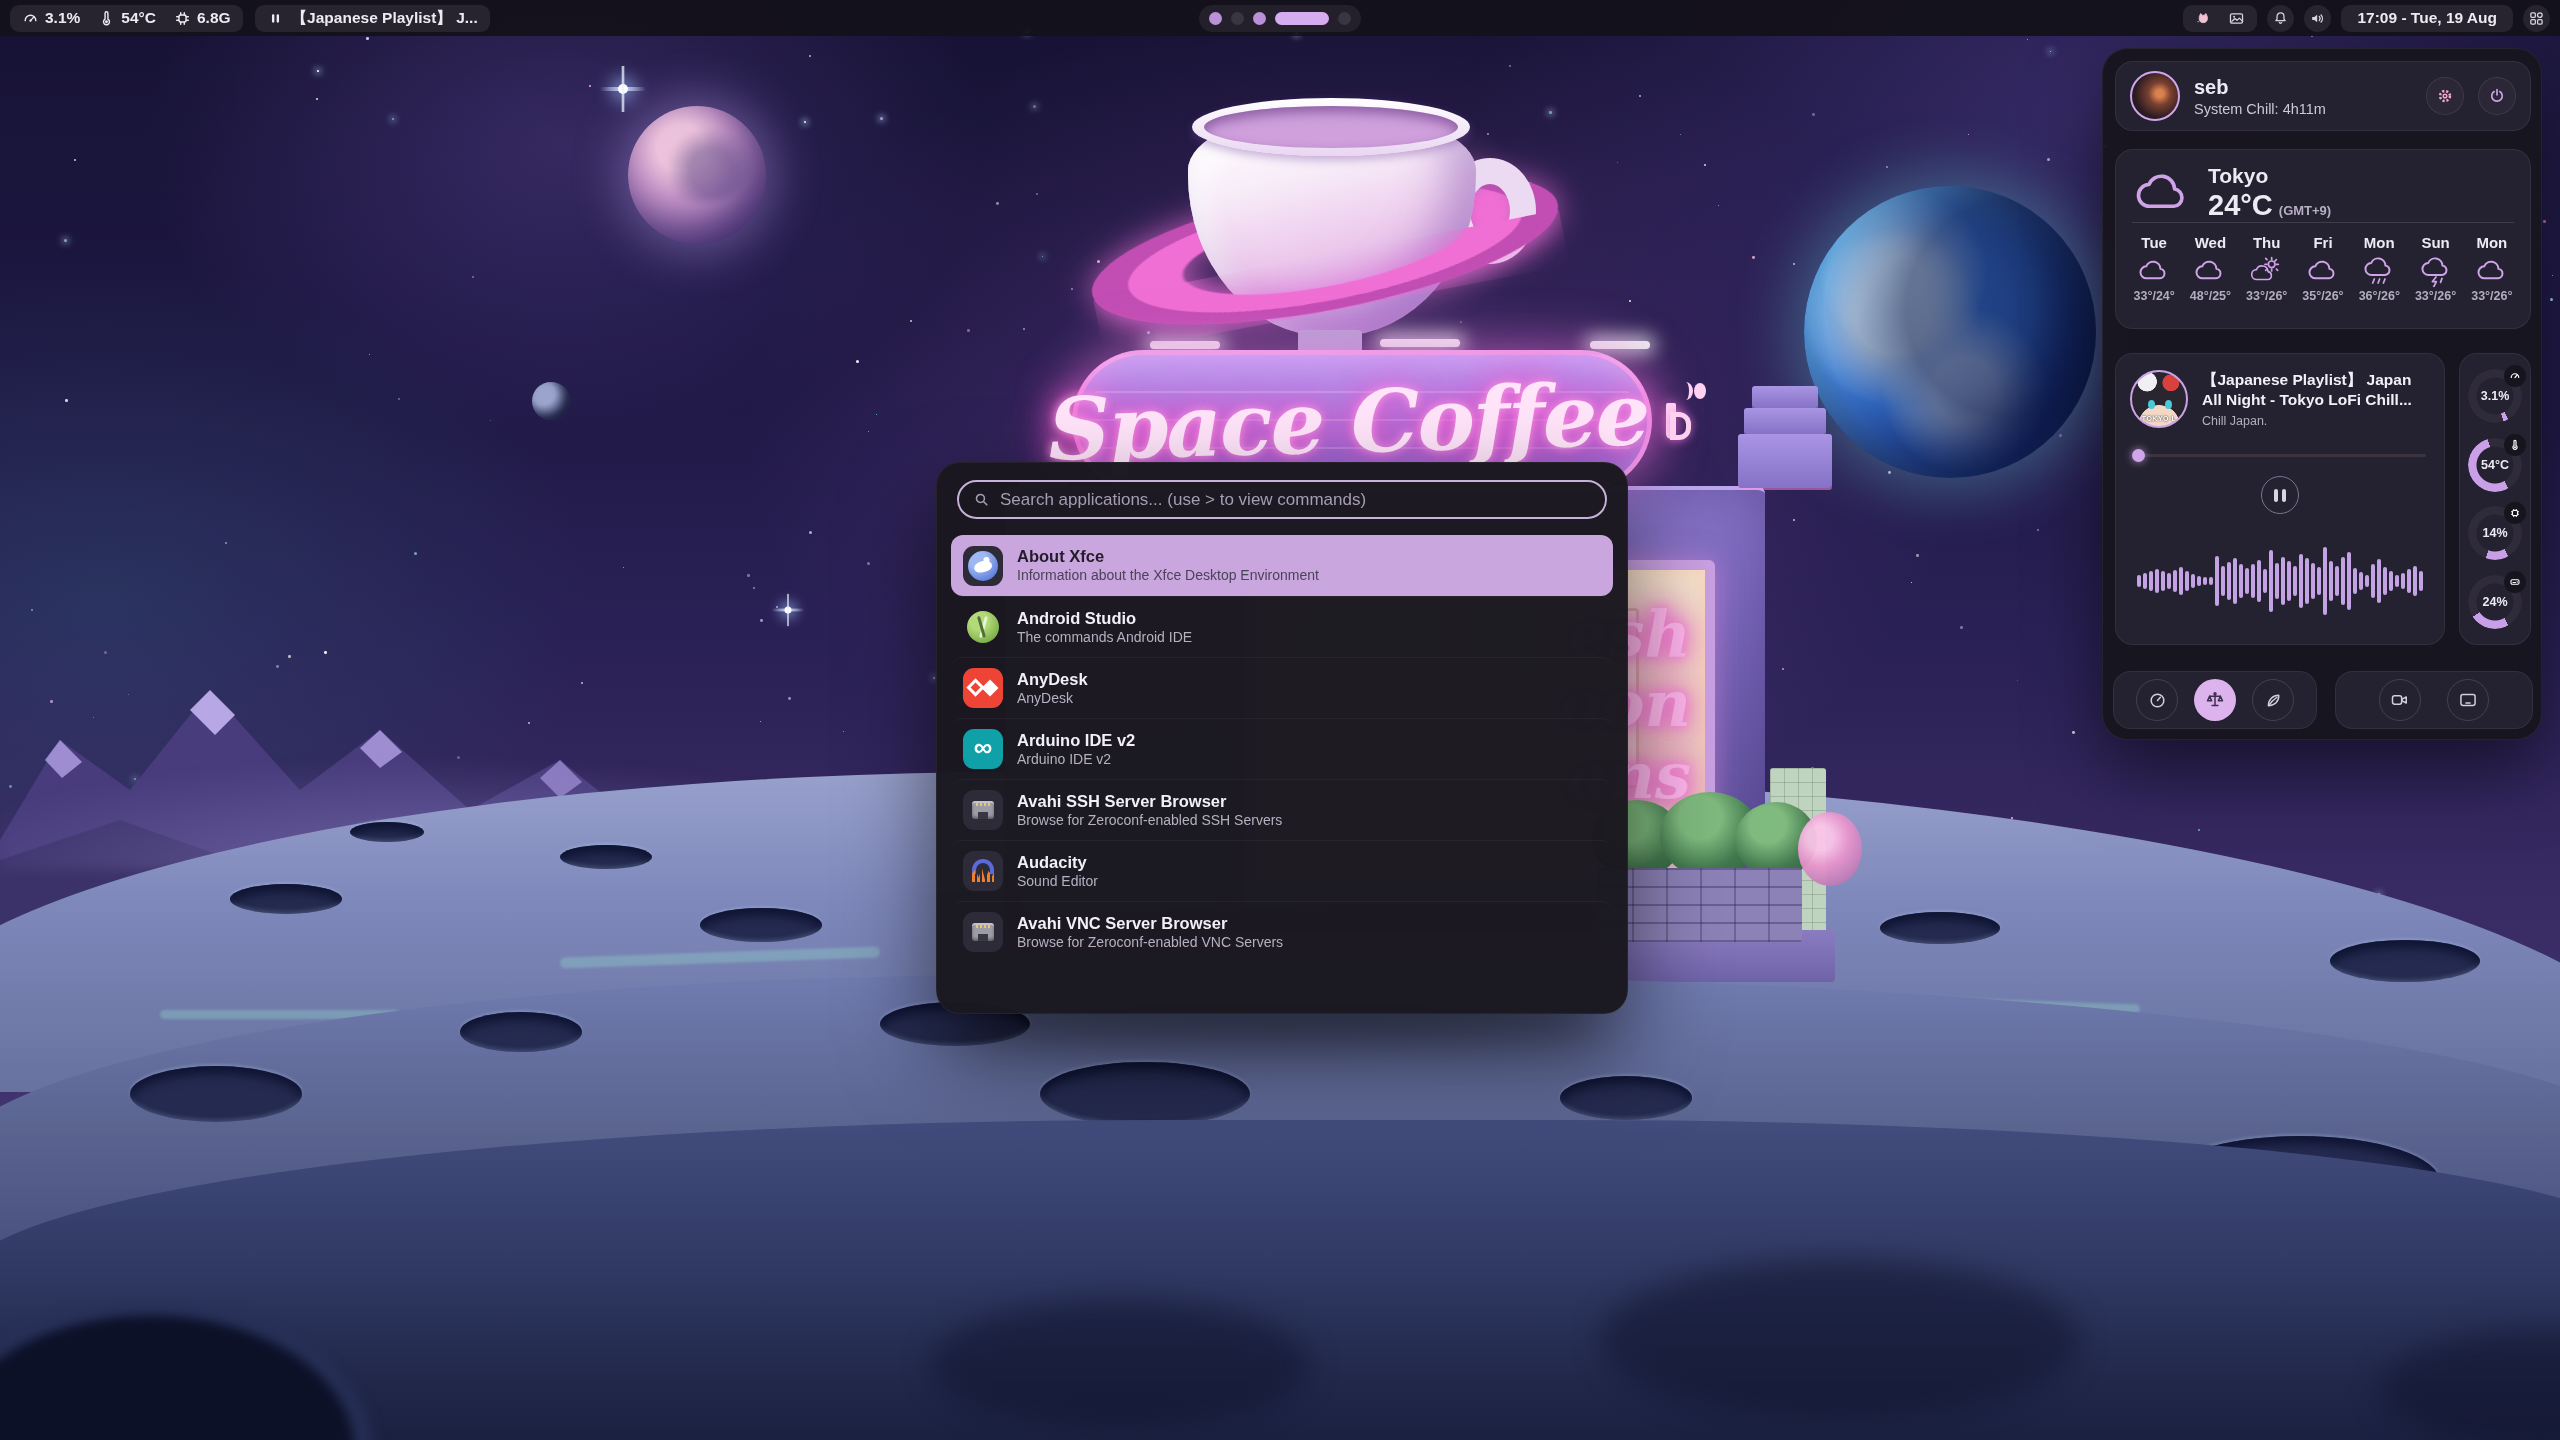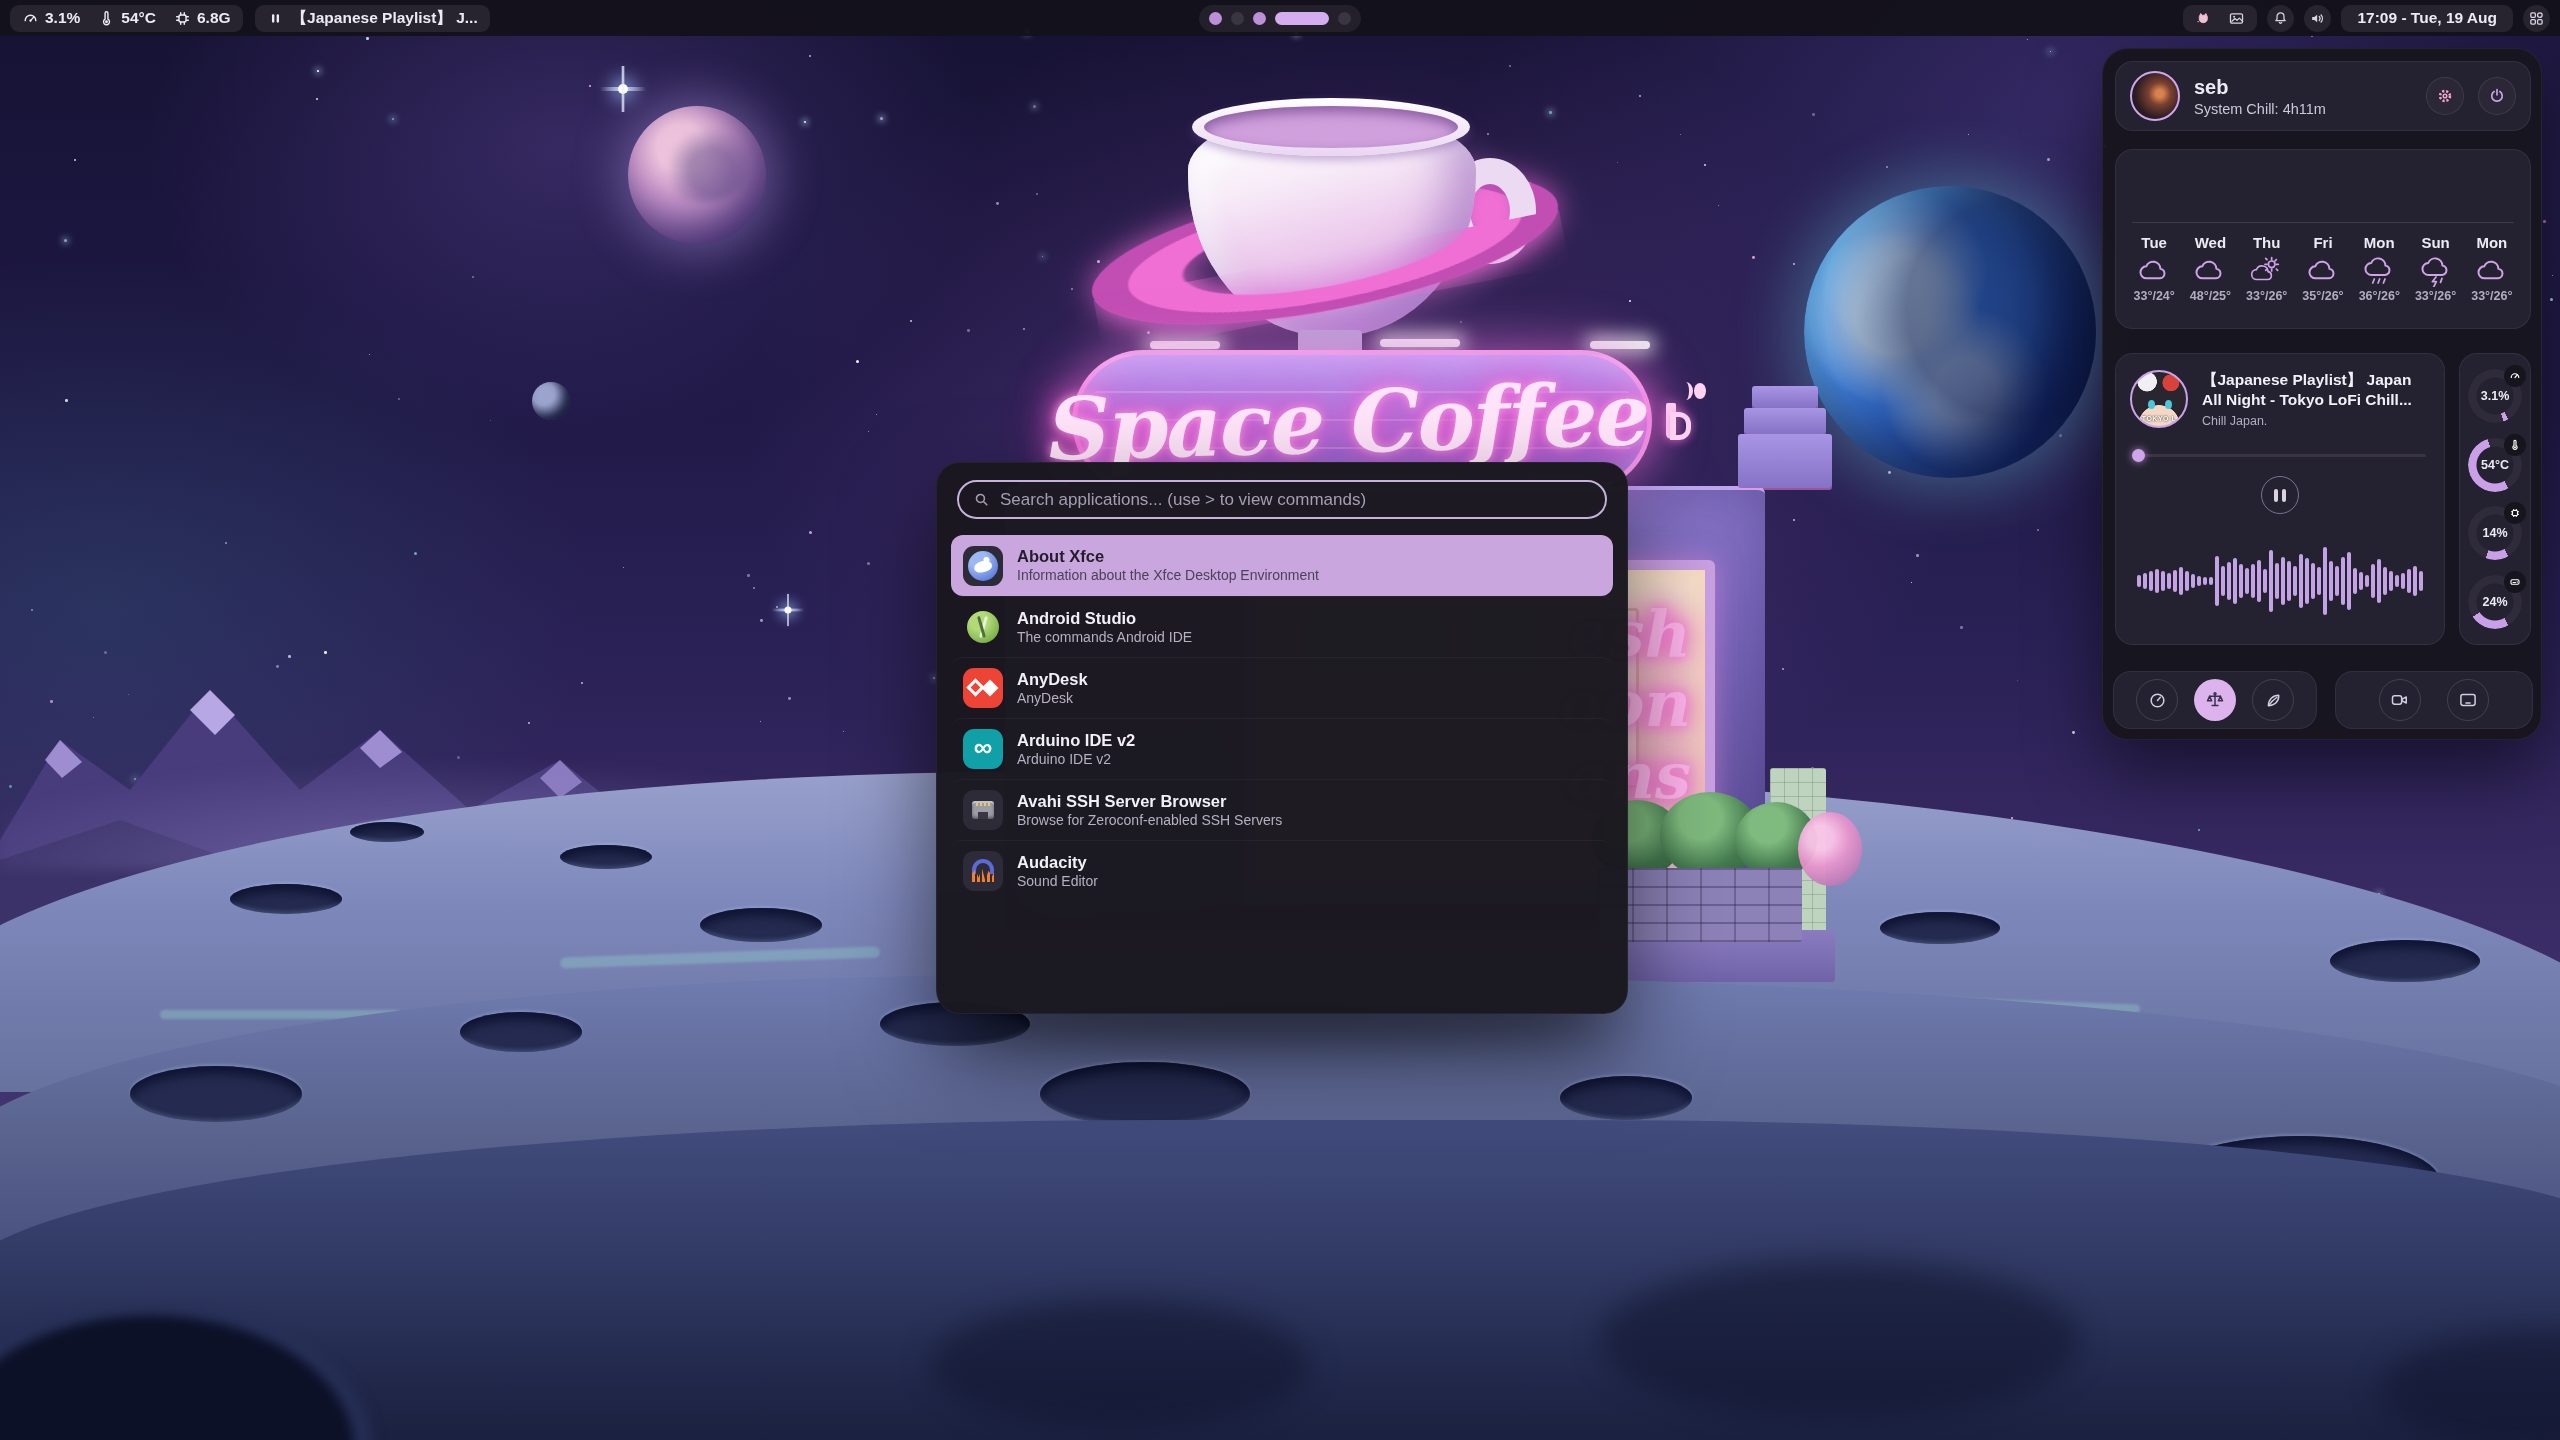--- a/index.html
+++ b/index.html
@@ -710,20 +710,29 @@
         <div class="tile">
             <div class="aud-band"></div>
             <div class="aud-wave"></div>
           </div>
         <div>
             <div class="app-title">Audacity</div>
         <div class="app-desc">Sound Editor</div>
           </div>
       </div>
 
+      <div class="app-row">
+        <div class="tile">
+            <div class="eth"></div>
+          </div>
+        <div>
+            <div class="app-title">Avahi VNC Server Browser</div>
+        <div class="app-desc">Browse for Zeroconf-enabled VNC Servers</div>
+          </div>
+      </div>
 
     </div>
   </div>
 
   <div class="panel">
 
     <div class="card user-card">
       <div class="avatar"></div>
       <div style="flex:1">
         <div class="user-name">seb</div>
@@ -741,20 +750,32 @@
         <svg class="ic" width="18" height="18" viewBox="0 0 24 24">
             <g fill="none" stroke="#cba6e8" stroke-width="2.2" stroke-linecap="round">
               <path d="M12 3.5v7"></path>
               <path d="M8.2 6a7 7 0 1 0 7.6 0"></path>
             </g>
           </svg>
       </div>
     </div>
 
     <div class="card weather-card">
+      <div class="w-head">
+        <svg width="58" height="58" viewBox="0 0 48 48">
+            <use href="#wi-cloud"></use>
+          </svg>
+        <div>
+          <div class="w-city">Tokyo</div>
+          <div style="display:flex;align-items:baseline">
+            <span class="w-temp">24°C</span>
+            <span class="w-tz">(GMT+9)</span>
+          </div>
+        </div>
+      </div>
       <div class="w-div"></div>
       <div class="forecast">
         <div class="fday">
           <div class="d">Tue</div>
           <svg class="wi" viewBox="0 0 48 48">
               <use href="#wi-cloud"></use>
             </svg>
           <div class="t">33°/24°</div>
         </div>
         <div class="fday">

